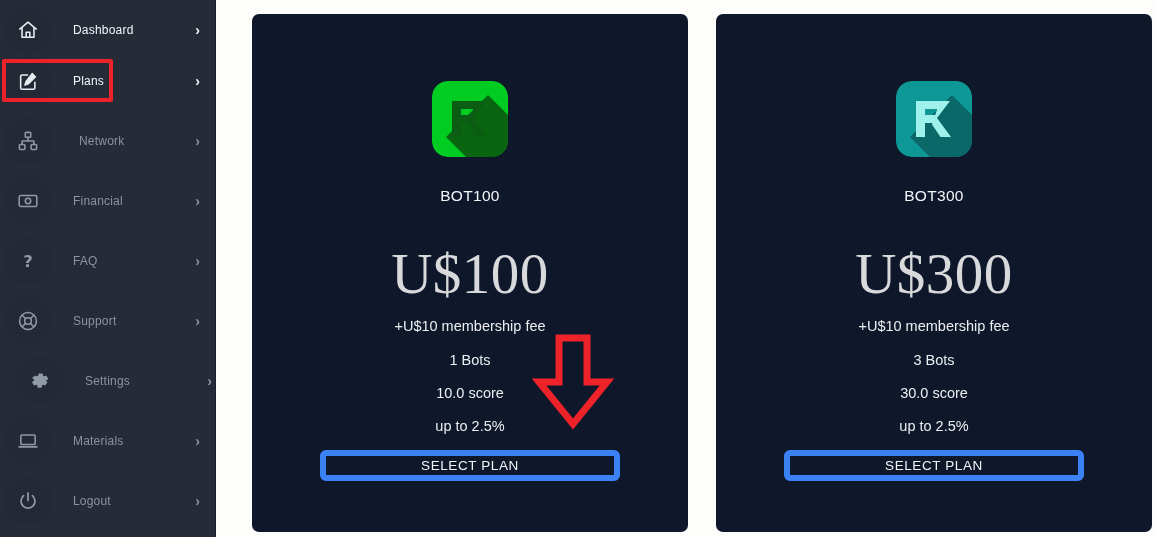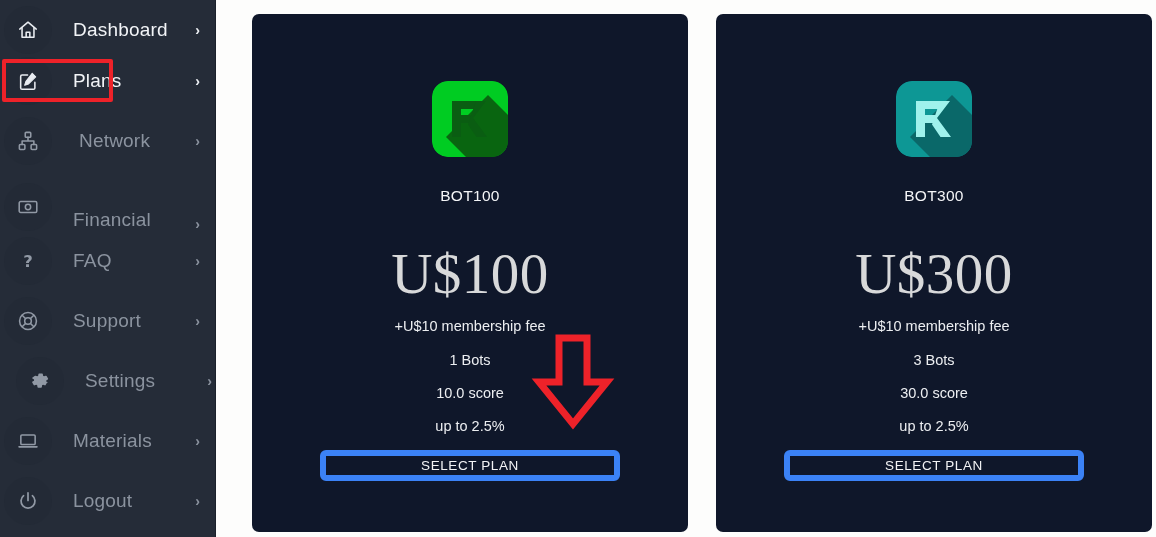--- a/index.html
+++ b/index.html
@@ -39,21 +39,21 @@
     margin-left: 4px;
     border-radius: 50%;
     background: #232a36;
     display: flex;
     align-items: center;
     justify-content: center;
     flex: none;
   }
   .nav-label {
     margin-left: 21px;
-    font-size: 19px;
+    font-size: 12px;
     letter-spacing: .2px;
     color: #8b939f;
     white-space: nowrap;
   }
   .nav-item.active .nav-label,
   .nav-item.bright .nav-label { color: #f2f4f7; }
   .nav-chevron {
     position: absolute;
     right: 16px;
     font-size: 14px;
@@ -218,21 +218,21 @@
           <rect x="2.6" y="15.8" width="6" height="5.4" rx="1"></rect>
           <rect x="15.4" y="15.8" width="6" height="5.4" rx="1"></rect>
           <path d="M12 8 V12 M5.6 15.8 V12 H18.4 V15.8"></path>
         </svg>
       </span>
     </span>
     <span class="nav-label">Network</span>
     <span class="nav-chevron">›</span>
   </div>
 
-  <div class="nav-item" style="top:171px;align-items:flex-end;">
+  <div class="nav-item" style="top:171px;">
     <span class="nav-icon-wrap">
       <span class="nav-icon">
         <svg width="22" height="22" viewBox="0 0 24 24" fill="none" stroke="#9199a5" stroke-width="1.7" stroke-linejoin="round" stroke-linecap="round">
           <rect x="2.4" y="6" width="19.2" height="12" rx="1.6"></rect>
           <circle cx="12" cy="12" r="2.9"></circle>
         </svg>
       </span>
     </span>
     <span class="nav-label">Financial</span>
     <span class="nav-chevron">›</span>

